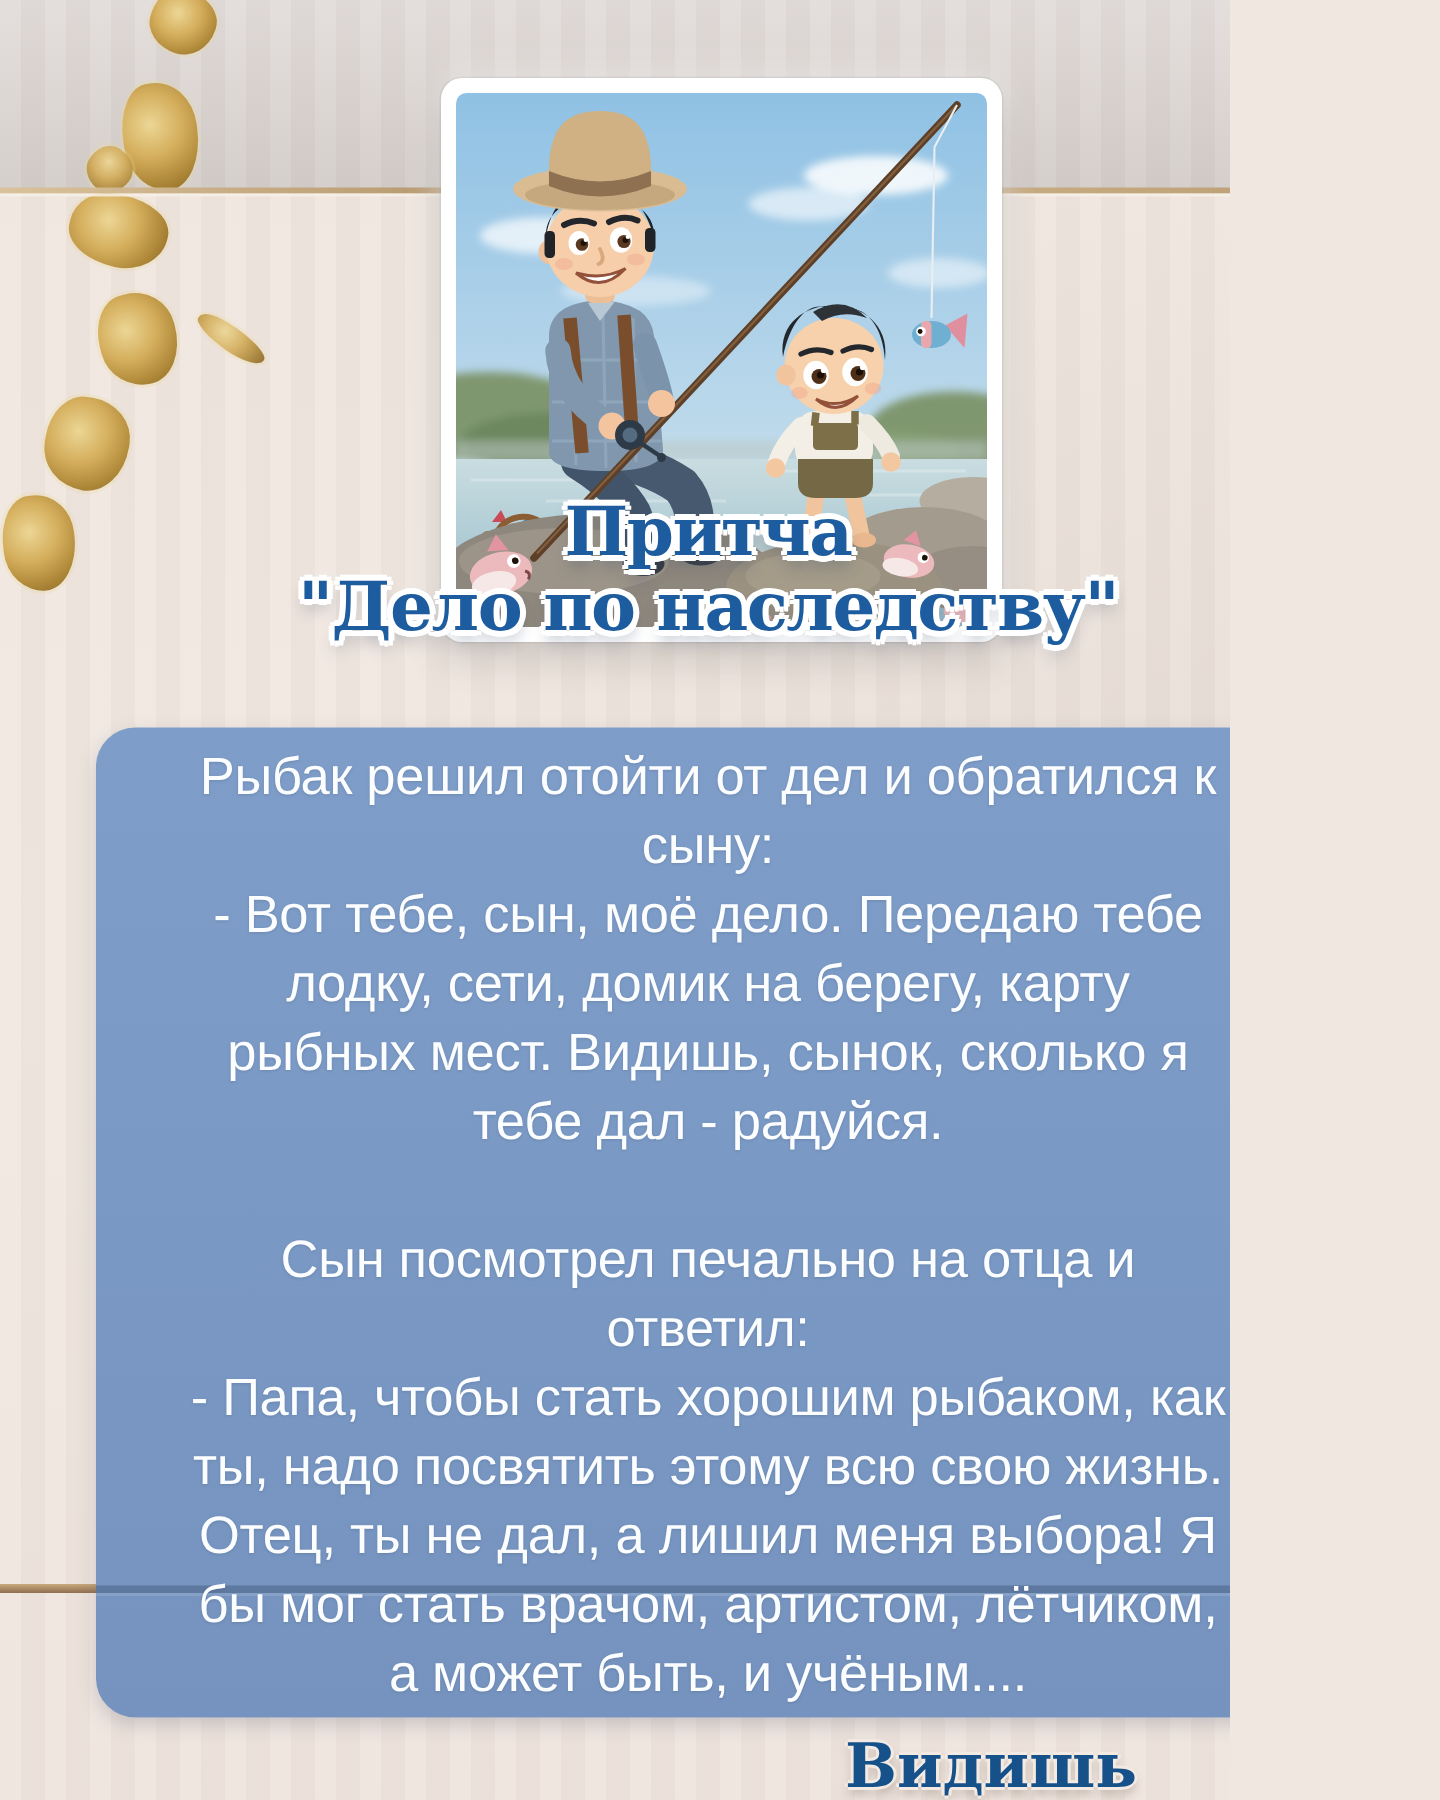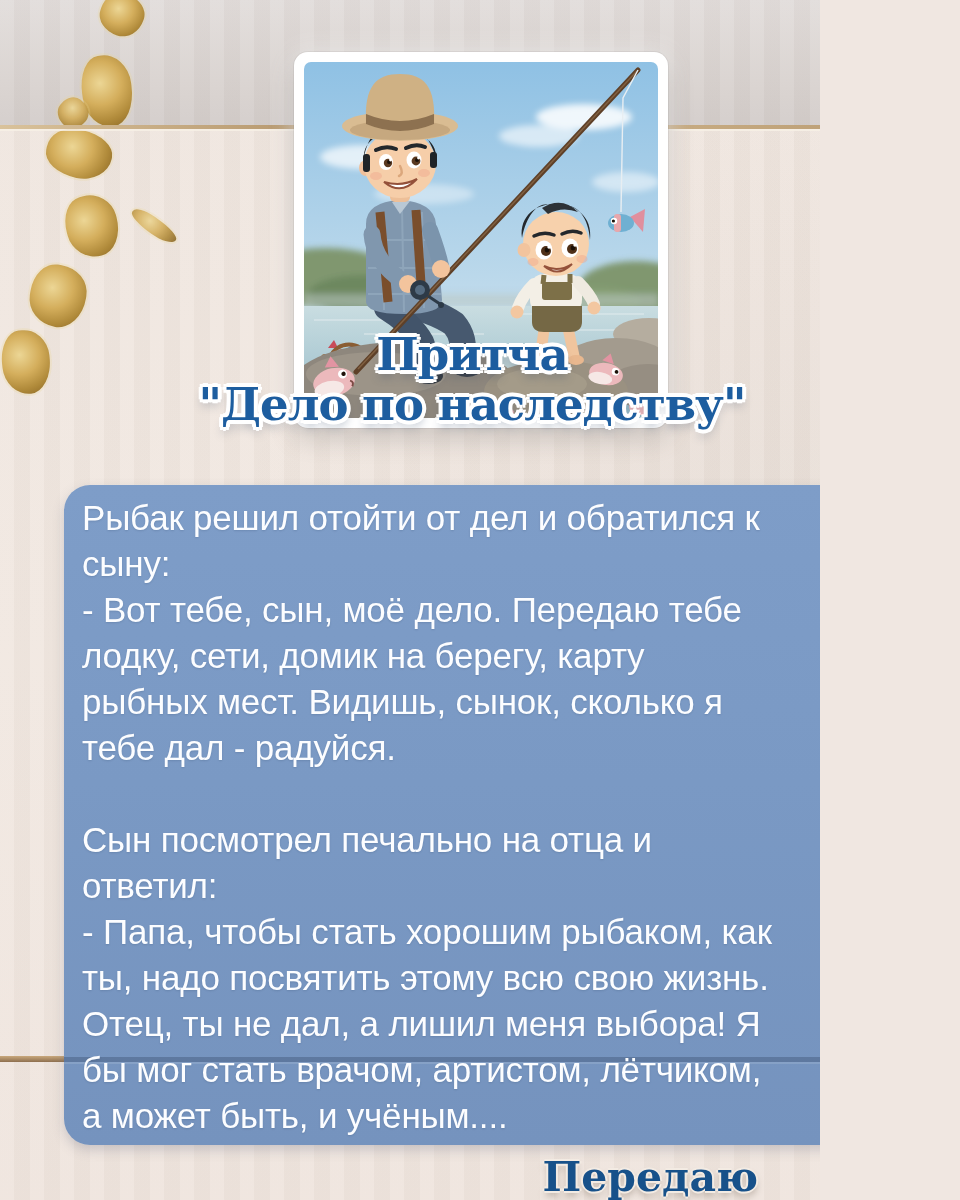--- a/index.html
+++ b/index.html
@@ -60,21 +60,21 @@
   .title-block{position:absolute;left:-8px;top:330px;width:960px;text-align:center;z-index:5;
       font-family:"DejaVu Serif","Liberation Serif",serif;font-weight:bold;color:var(--accent-blue);}
   .title-line{font-size:45px;line-height:50px;letter-spacing:-1px;
       text-shadow:-3px -3px 0 #fff,3px -3px 0 #fff,-3px 3px 0 #fff,3px 3px 0 #fff,
                   0 -4px 0 #fff,0 4px 0 #fff,-4px 0 0 #fff,4px 0 0 #fff,
                   0 7px 10px rgba(50,70,100,.35);}
   
   .story-box{position:absolute;left:64px;top:485px;width:816px;height:660px;z-index:4;
       border-radius:26px;background:linear-gradient(180deg,#7e9dc8 0%,var(--box-bg) 45%,#7593be 100%);
       box-shadow:0 5px 12px rgba(90,95,120,.25);}
-  .story-text{position:absolute;left:18px;right:18px;top:10px;
+  .story-text{position:absolute;left:18px;right:18px;top:10px;text-align:center;
       white-space:pre-line;color:var(--text-white);font-size:35px;line-height:46px;letter-spacing:-.2px;
       text-shadow:0 1px 2px rgba(40,60,90,.18);}
   .box-stripe{position:absolute;left:0;top:572px;width:100%;height:5px;background:rgba(44,62,92,.32);}
   .box-stripe::after{content:"";position:absolute;left:0;top:5px;width:100%;height:2px;background:rgba(255,255,255,.12);}
   
   .speckles{position:absolute;left:870px;top:1000px;width:90px;height:180px;z-index:2;}
   .speck{position:absolute;border-radius:50%;background:#7d6a52;opacity:.75;}
   .speck.s1{left:33px;top:90px;width:5px;height:5px;}
   .speck.s2{left:41px;top:124px;width:7px;height:7px;background:radial-gradient(circle,#f4ead9 30%,#7d6a52 70%);}
   .speck.s3{left:74px;top:66px;width:4px;height:4px;}
@@ -337,15 +337,15 @@
       <div class="speck s2"></div>
       <div class="speck s3"></div>
     <div class="speck s4"></div>
       <div class="speck s5"></div>
       <div class="speck s6"></div>
     <div class="speck s7"></div>
       <div class="speck s8"></div>
       <div class="speck s9"></div>
   </div>
 
-  <div class="signature">Передаю</div>
+  <div class="signature">Видишь</div>
 
 </div>
 
 </body></html>

